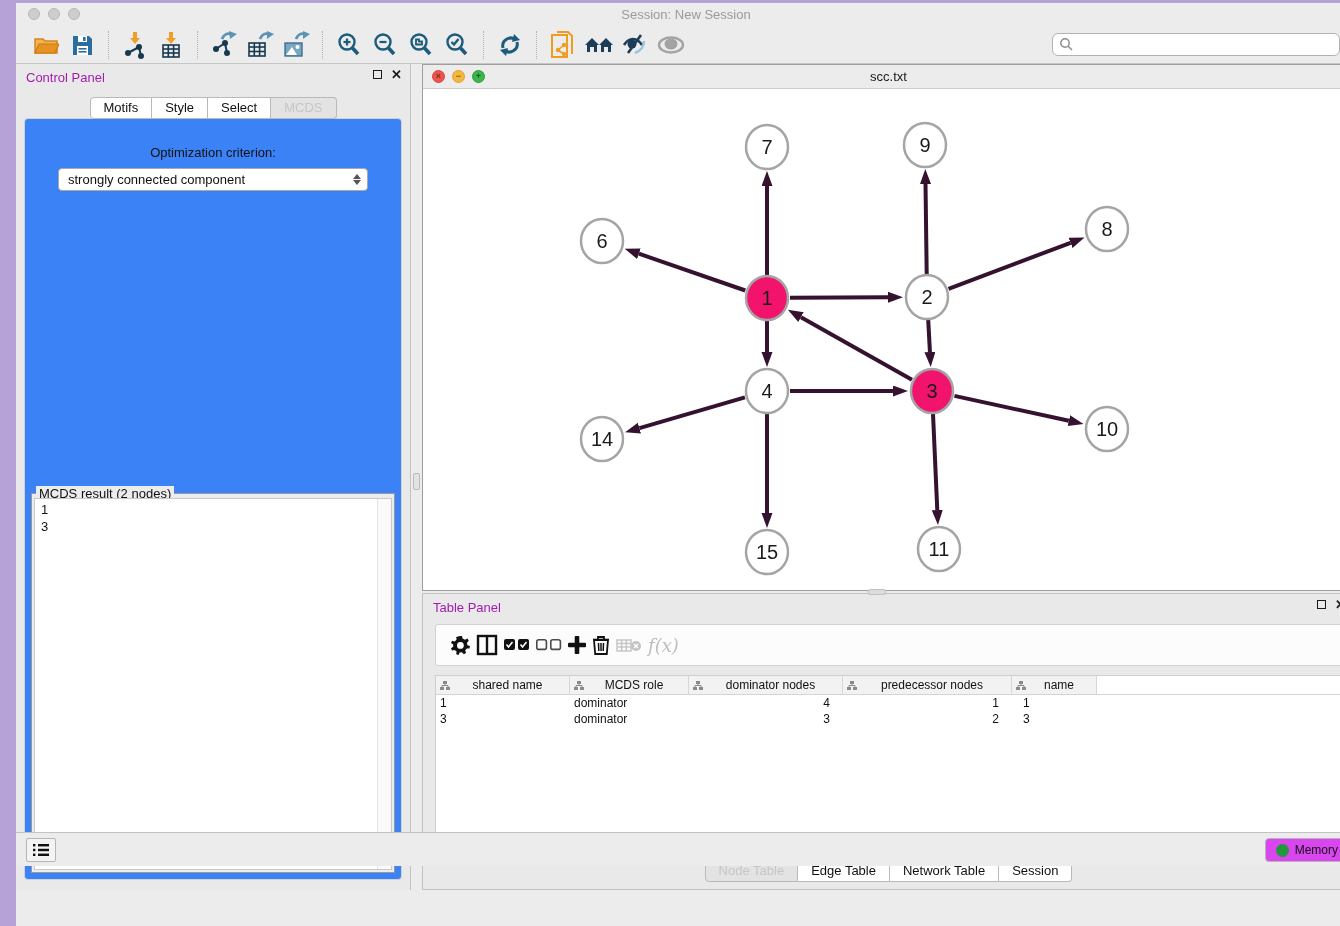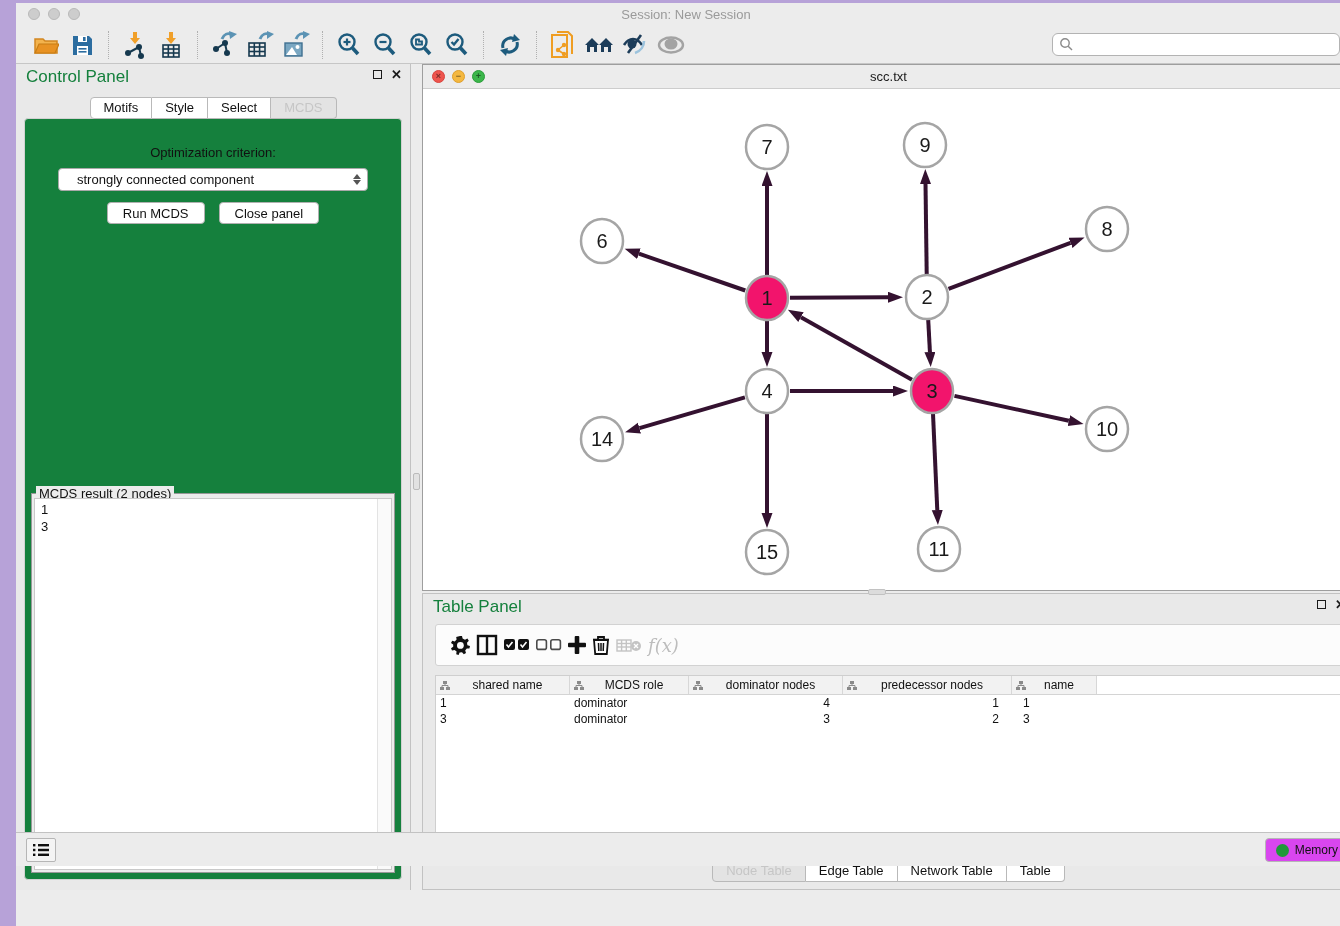--- a/index.html
+++ b/index.html
@@ -19,33 +19,33 @@
   
   .main-toolbar { position:absolute; left:0; top:23px; width:100%; height:38px; background:#ececec; border-bottom:1px solid #c6c6c6; display:flex; align-items:center; padding:0 12px; }
   .tbtn { width:32px; height:30px; display:flex; align-items:center; justify-content:center; margin:0 2px; cursor:default; }
   .tsep { height:28px; border-left:1px dotted #b0b0b0; margin:0 8px; }
   .search-wrap { margin-left:auto; margin-right:4px; width:288px; height:23px; background:#fff; border:1px solid #b3b3b3; border-radius:6px; display:flex; align-items:center; padding:0 6px; }
   .search-wrap input { border:none; outline:none; flex:1; font-size:12px; font-family:"Liberation Sans",sans-serif; background:transparent; }
 
   
   .control-panel { position:absolute; left:0; top:61px; width:395px; height:826px; background:#e9e9e9; border-right:1px solid #c2c2c2; }
   .panel-header { position:relative; height:26px; display:flex; align-items:center; padding:0 10px; }
-  .panel-header .ph-title { font-size:17px; color:#15803d; }
+  .panel-header .ph-title { font-size:13px; color:#a21caf; }
   .ph-icons { position:absolute; right:8px; top:6px; display:flex; gap:9px; align-items:center; }
   .float-ico { width:9px; height:9px; border:1.5px solid #1a1a1a; display:inline-block; }
   .close-ico { font-size:13px; font-weight:bold; color:#1a1a1a; line-height:9px; }
   .cp-tabs { position:absolute; top:33px; left:0; right:0; display:flex; justify-content:center; z-index:2; }
   .seg { display:flex; }
   .seg .tab { background:#fff; border:1px solid #b9b9b9; border-left:none; padding:2px 13px 3px; font-size:13px; color:#111; white-space:nowrap; }
   .seg .tab:first-child { border-left:1px solid #b9b9b9; border-radius:4px 0 0 4px; }
   .seg .tab:last-child { border-radius:0 4px 4px 0; }
   .seg .tab.active { background:#e3e3e3; color:#c6c6c6; }
-  .cp-body { position:absolute; left:8px; right:8px; top:54px; bottom:10px; background:#15803d; border:1px solid #d2d2d2; border-radius:4px; }
+  .cp-body { position:absolute; left:8px; right:8px; top:54px; bottom:10px; background:#3b82f6; border:1px solid #d2d2d2; border-radius:4px; }
   .opt-label { margin-top:26px; text-align:center; font-size:13px; color:#111; }
-  .cp-select { margin:8px auto 0; width:310px; height:23px; background:#fff; border:1px solid #a9a9a9; border-radius:4px; display:flex; align-items:center; padding:0 4px 0 18px; }
+  .cp-select { margin:8px auto 0; width:310px; height:23px; background:#fff; border:1px solid #a9a9a9; border-radius:4px; display:flex; align-items:center; padding:0 4px 0 9px; }
   .cp-select .sel-text { flex:1; font-size:13px; color:#111; }
   .stepper { display:flex; flex-direction:column; gap:1px; align-items:center; padding-right:2px; }
   .stepper span { width:0; height:0; border-left:4px solid transparent; border-right:4px solid transparent; }
   .stepper .up { border-bottom:5px solid #555; }
   .stepper .dn { border-top:5px solid #555; }
   .cp-buttons { margin-top:11px; display:flex; justify-content:center; gap:14px; }
   .mac-btn { height:22px; background:#fff; border:1px solid #b0b0b0; border-radius:4px; font-size:13px; color:#111; padding:0 15px; display:flex; align-items:center; font-family:"Liberation Sans",sans-serif; }
   .result-fieldset { position:absolute; left:6px; right:6px; top:374px; bottom:6px; border:1px solid #989898; background:#ececec; }
   .result-legend { position:absolute; top:-8px; left:4px; background:#ececec; font-size:13px; color:#111; padding:0 3px; }
   .result-area { position:absolute; left:2px; right:2px; top:4px; bottom:2px; background:#fff; border:1px solid #c9c9c9; overflow:hidden; }
@@ -275,24 +275,20 @@
           <span class="tab active">MCDS</span>
         </div>
       <div class="cp-body">
         <div class="opt-label">Optimization criterion:</div>
         <div class="cp-select">
           <span class="sel-text">strongly connected component</span>
           <span class="stepper">
               <span class="up"></span>
               <span class="dn"></span>
             </span>
-        </div>
-        <div class="cp-buttons">
-          <button class="mac-btn">Run MCDS</button>
-          <button class="mac-btn">Close panel</button>
         </div>
         <div class="result-fieldset">
           <span class="result-legend">MCDS result (2 nodes)</span>
           <div class="result-area">
             <div class="result-lines" id="result-lines">
                 <div>1</div>
                 <div>3</div>
               </div>
             <div class="result-scroll"></div>
           </div>
@@ -487,21 +483,21 @@
               <div class="td-cell td-right" style="width: 154px;">3</div>
               <div class="td-cell td-right" style="width: 169px;">2</div>
               <div class="td-cell td-name" style="width: 85px;">3</div>
             </div>
           </div>
       </div>
       <div class="tp-tabs seg" id="tp-tabs">
           <span class="tab active">Node Table</span>
           <span class="tab">Edge Table</span>
           <span class="tab">Network Table</span>
-          <span class="tab">Table</span>
+          <span class="tab">Session</span>
         </div>
     </div>
 
     <div class="status-bar">
       <span class="list-btn">
         <svg width="16" height="14" viewBox="0 0 16 14">
           <rect x="0" y="1" width="2.4" height="2.4" fill="#111"></rect>
             <rect x="5" y="1" width="11" height="2.4" fill="#111"></rect>
           <rect x="0" y="5.8" width="2.4" height="2.4" fill="#111"></rect>
             <rect x="5" y="5.8" width="11" height="2.4" fill="#111"></rect>

